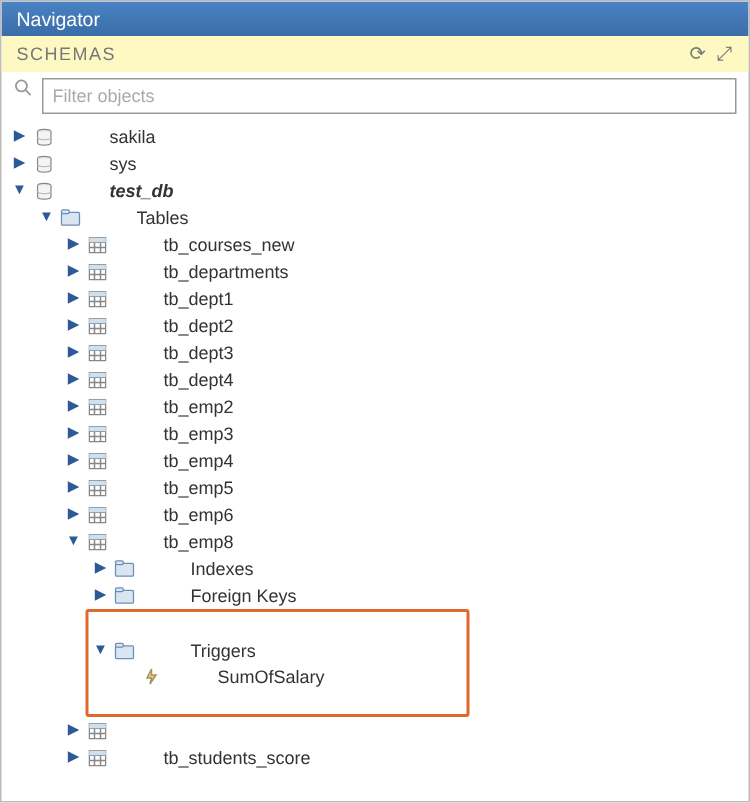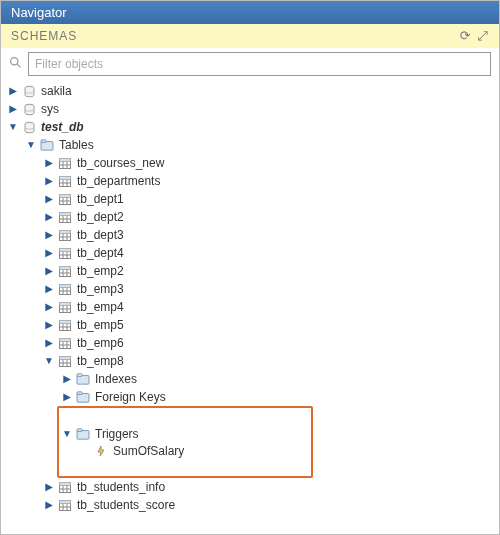--- a/index.html
+++ b/index.html
@@ -27,41 +27,41 @@
     font-size: 12px;
     color: #777;
     letter-spacing: 1px;
     display: flex;
     align-items: center;
     justify-content: space-between;
   }
   .section-header .hicons { display:flex; gap:6px; color:#777; font-size:13px; }
   .search-row {
     display: flex;
-    align-items: center;
+    align-items: flex-start;
     padding: 4px 8px;
   }
   .search-row .sicon { color:#888; margin-right:6px; font-size:14px; }
   .search-input {
     flex: 1;
     border: 1px solid #999;
     padding: 4px 6px;
     font-size: 12px;
     height: 24px;
     color:#333;
   }
   .search-input::placeholder { color:#aaa; }
   .tree { padding: 2px 6px 8px 6px; }
   .row {
     display: flex;
     align-items: center;
     height: 18px;
     white-space: nowrap;
   }
-  .row .lbl { padding-left: 2px; color:#333; }
+  .row .lbl { padding-left: 2px; color:#333;margin-left:32px; }
   .row .lbl.bold { font-weight: bold; font-style: italic; }
   .arrow {
     width: 12px;
     text-align: center;
     color: #2b5a96;
     font-size: 10px;
     line-height: 1;
     user-select: none;
   }
   .arrow.right::before { content: "\25B6"; }
@@ -398,21 +398,20 @@
       <span class="icon">
         <svg width="12" height="11" viewBox="0 0 12 11">
           <rect x="0.5" y="0.5" width="11" height="10" fill="#fff" stroke="#888"></rect>
           <line x1="0.5" y1="3.5" x2="11.5" y2="3.5" stroke="#888"></line>
           <line x1="0.5" y1="7" x2="11.5" y2="7" stroke="#888"></line>
           <line x1="4" y1="0.5" x2="4" y2="10.5" stroke="#888"></line>
           <line x1="8" y1="0.5" x2="8" y2="10.5" stroke="#888"></line>
           <rect x="0.5" y="0.5" width="11" height="3" fill="#cfe0ee"></rect>
         </svg>
       </span>
-      <span class="lbl">tb_students_info</span>
     </div>
   <div class="row">
       <span class="ind ind-2"></span>
       <span class="arrow right"></span>
       <span class="icon">
         <svg width="12" height="11" viewBox="0 0 12 11">
           <rect x="0.5" y="0.5" width="11" height="10" fill="#fff" stroke="#888"></rect>
           <line x1="0.5" y1="3.5" x2="11.5" y2="3.5" stroke="#888"></line>
           <line x1="0.5" y1="7" x2="11.5" y2="7" stroke="#888"></line>
           <line x1="4" y1="0.5" x2="4" y2="10.5" stroke="#888"></line>

